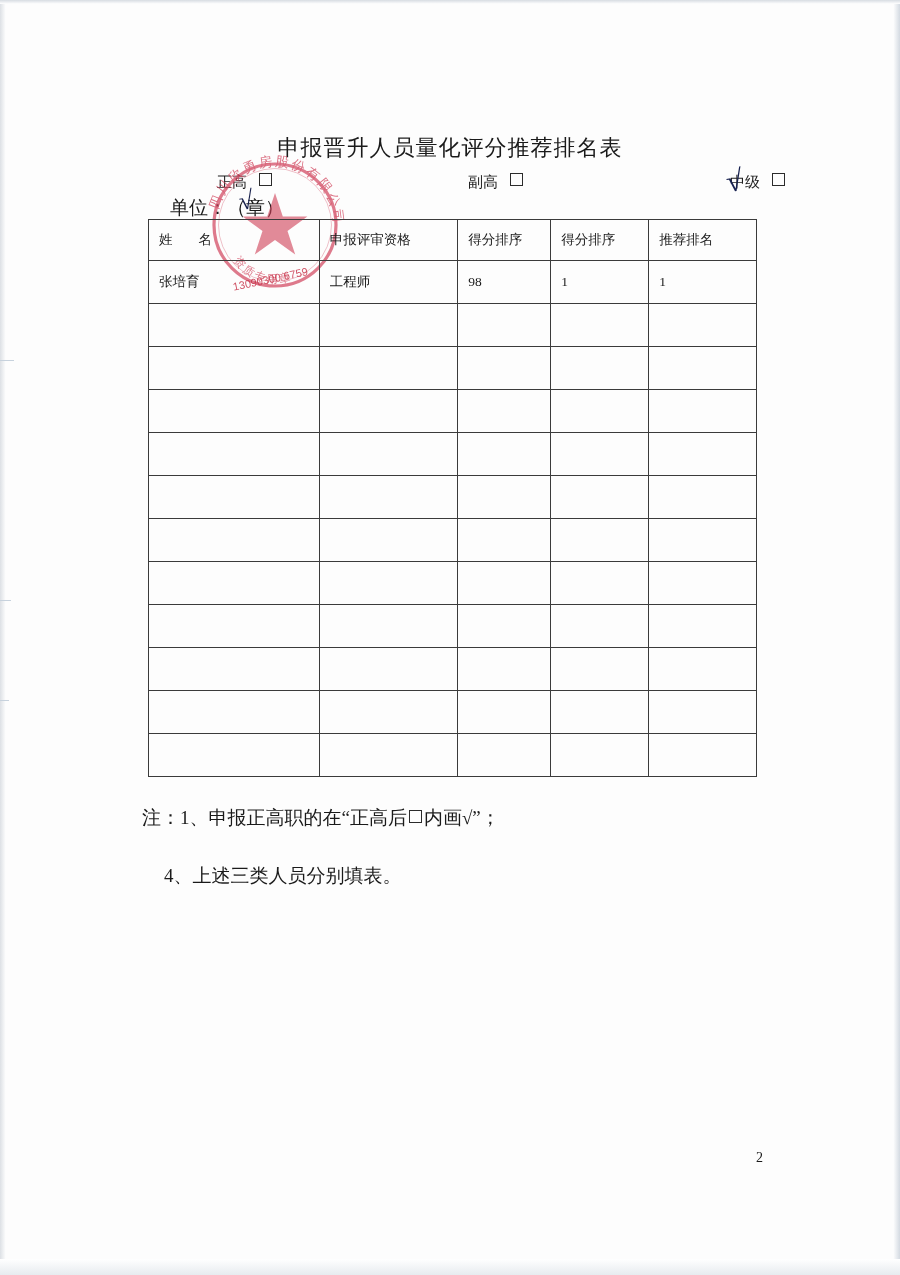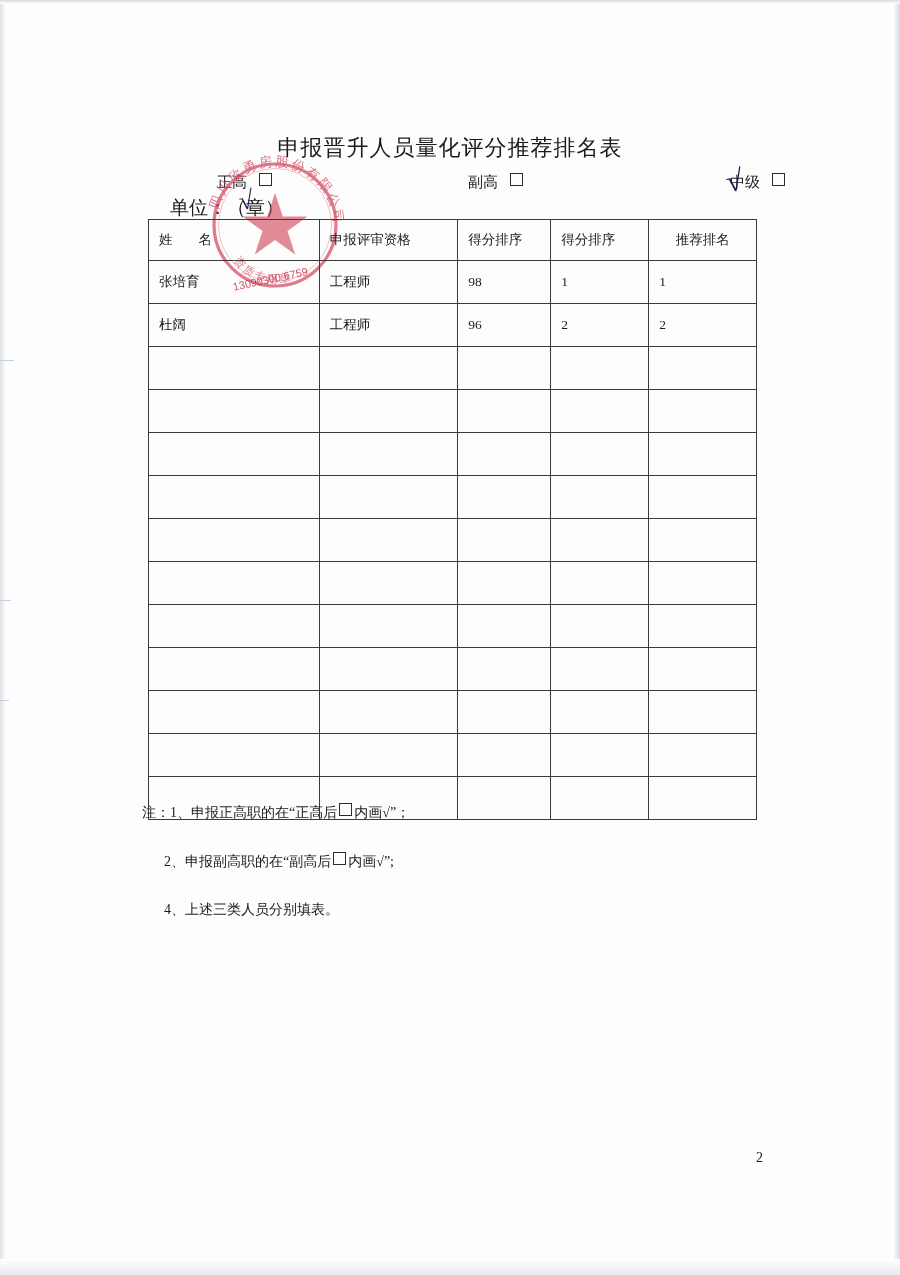--- a/index.html
+++ b/index.html
@@ -134,33 +134,33 @@
     vertical-align: middle;
     font-family: "Liberation Serif", "DejaVu Serif", serif;
   }
   table.grid tr.head td {
     height: 40px;
   }
   .c-name { width: 176px; }
   .c-qual { width: 142px; }
   .c-score { width: 86px; }
   .c-rank { width: 92px; }
-  .c-rec { width: 104px; text-align: center; }
+  .c-rec { width: 104px; }
   .head-name-inner {
     display: block;
     width: 100%;
   }
   .head-name-inner span.s1 { margin-right: 26px; }
 
   .notes {
     position: absolute;
     left: 142px;
     top: 800px;
     width: 700px;
-    font-size: 14px;
+    font-size: 19px;
     line-height: 1.9;
   }
   .note {
     position: relative;
     margin-bottom: 22px;
     white-space: nowrap;
   }
   .note .inline-box {
     display: inline-block;
     width: 11px;
@@ -275,27 +275,20 @@
       </tr>
 
       <tr>
         <td>张培育</td>
         <td>工程师</td>
         <td>98</td>
         <td>1</td>
         <td>1</td>
       </tr>
       <tr>
-        <td>杜阔</td>
-        <td>工程师</td>
-        <td>96</td>
-        <td>2</td>
-        <td>2</td>
-      </tr>
-      <tr>
         <td></td>
         <td></td>
         <td></td>
         <td></td>
         <td></td>
       </tr>
       <tr>
         <td></td>
         <td></td>
         <td></td>
@@ -366,22 +359,19 @@
         <td></td>
       </tr>
     </tbody>
   </table>
 
   <div class="notes">
     <div class="note">
       <span>注：</span><span>1、</span><span>申报正高职的在“正高后</span><span class="inline-box"></span><span>内画√”；</span>
     </div>
     <div class="note indent">
-      <span>2、</span><span>申报副高职的在“副高后</span><span class="inline-box"></span><span>内画√”;</span>
-    </div>
-    <div class="note indent">
       <span>4、</span><span>上述三类人员分别填表。</span>
     </div>
   </div>
 
   <div class="page-num">2</div>
 
 </div>
 
 </body></html>

